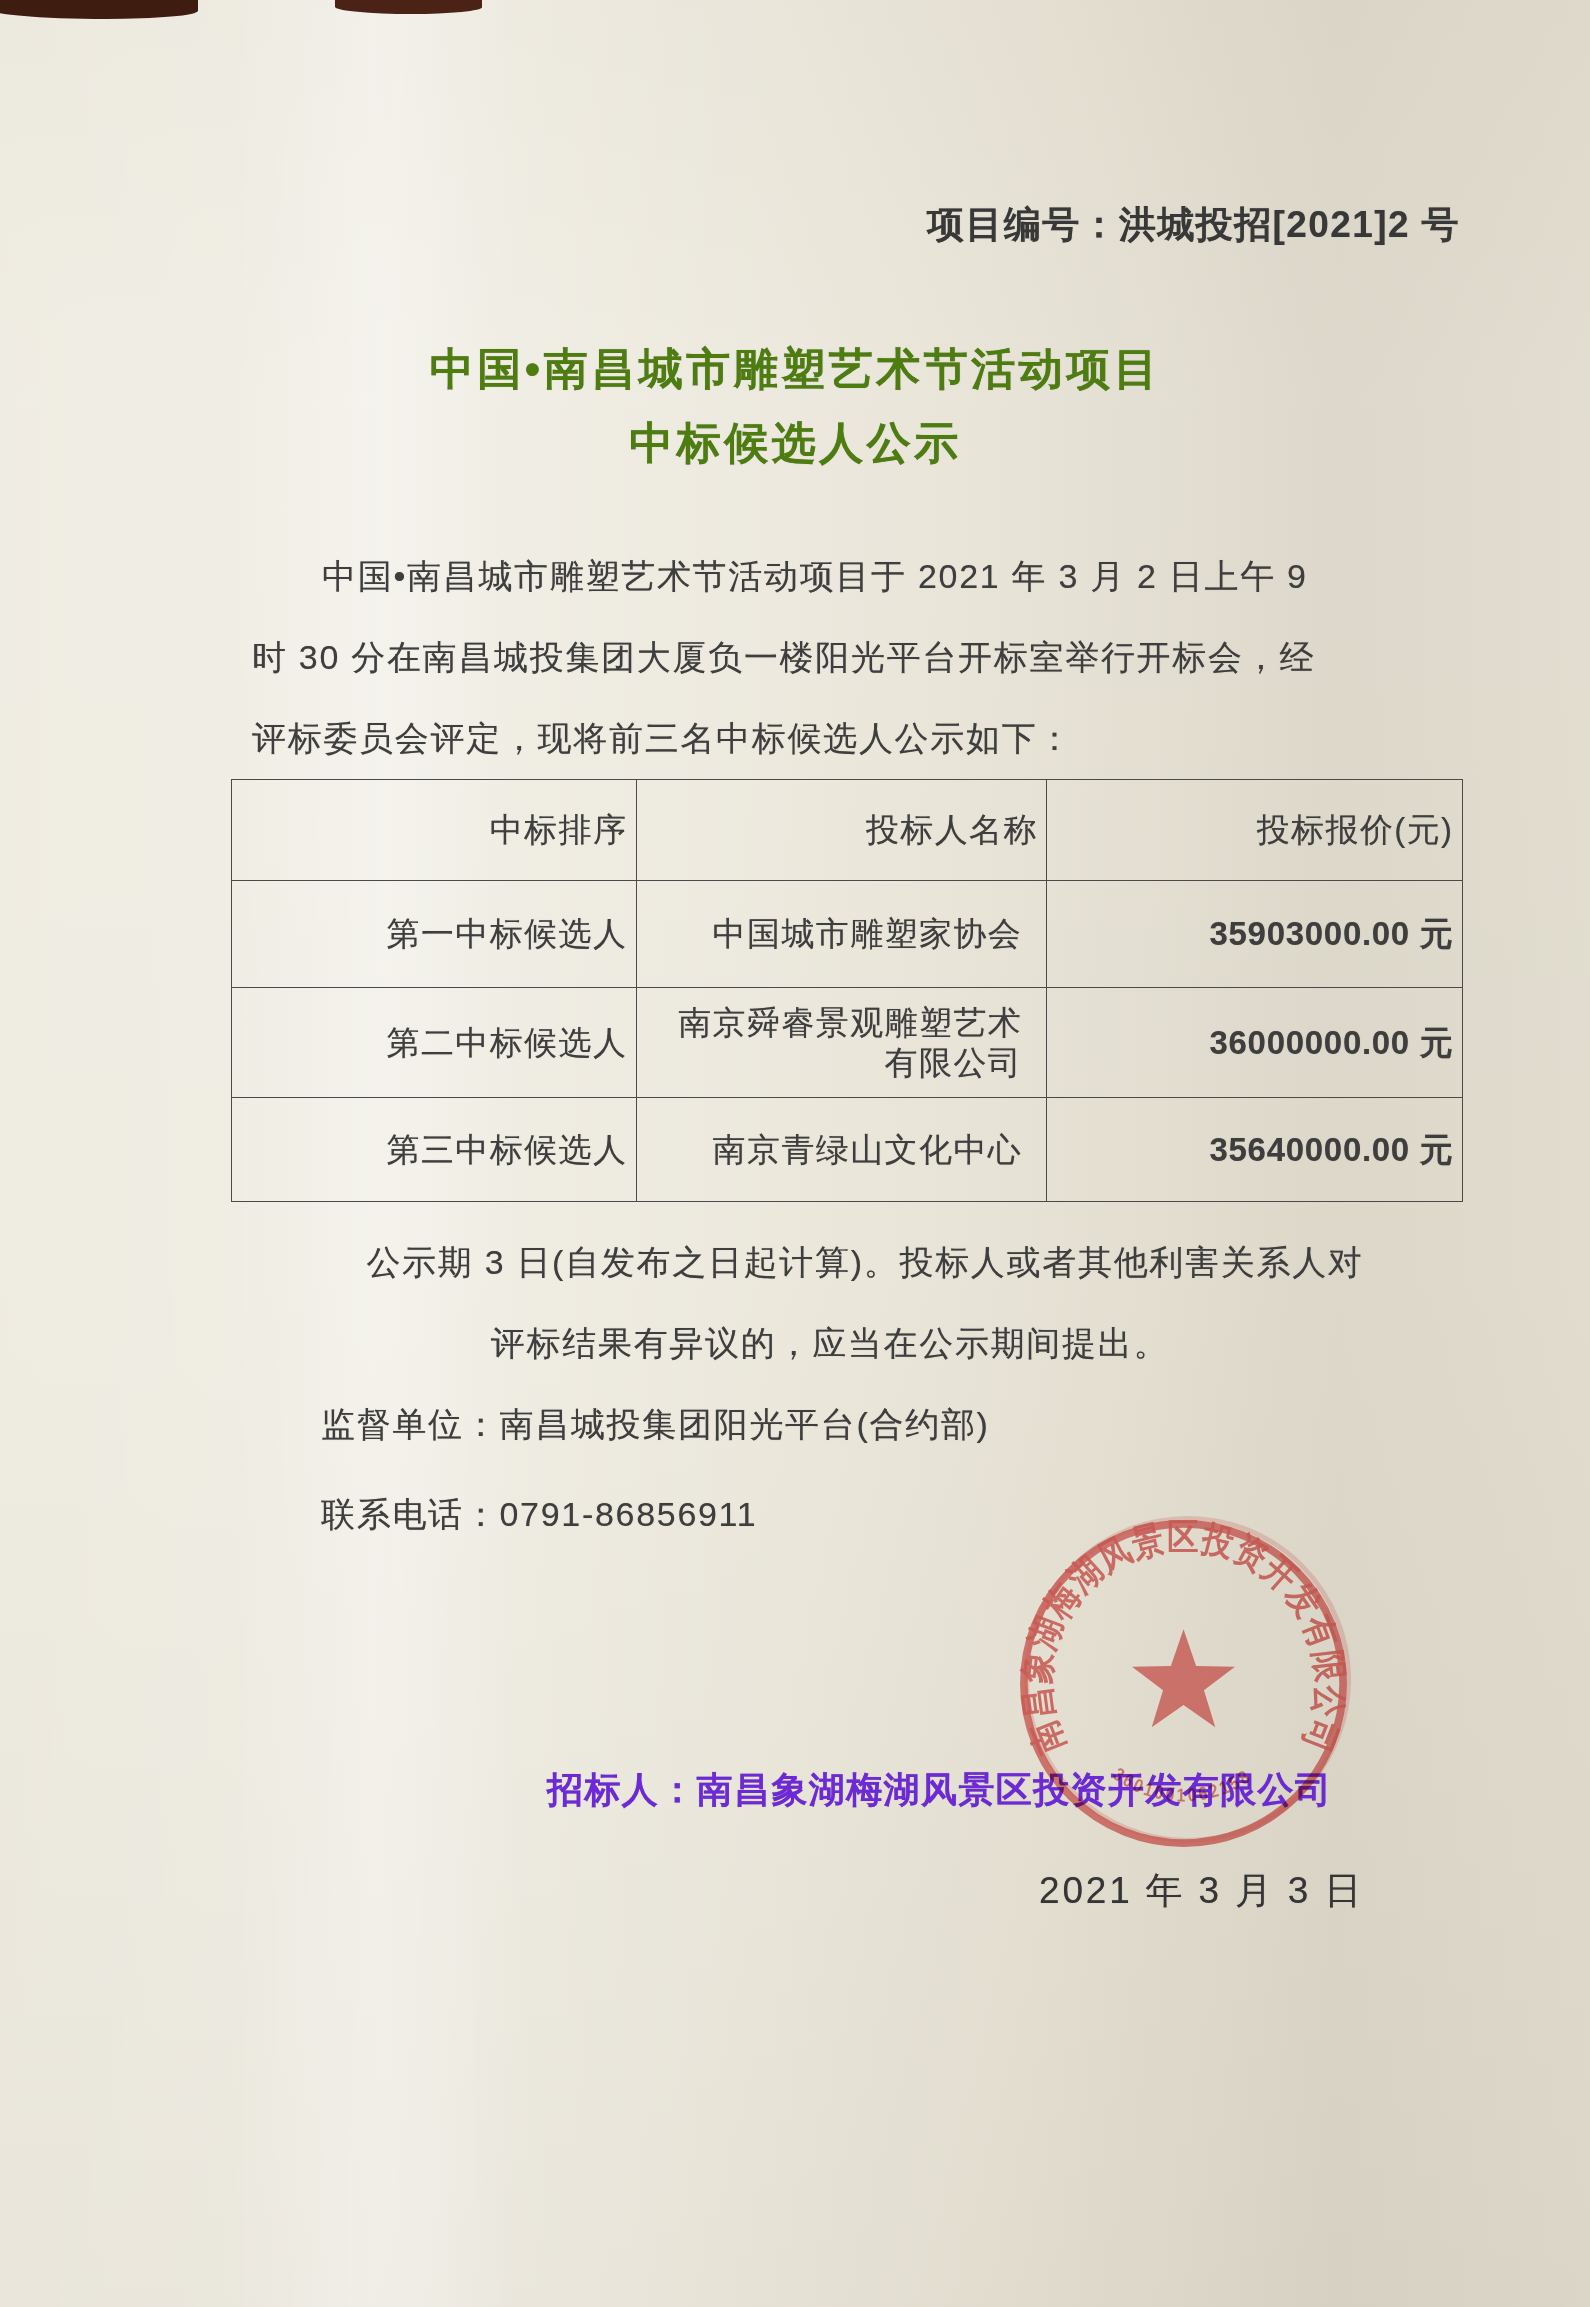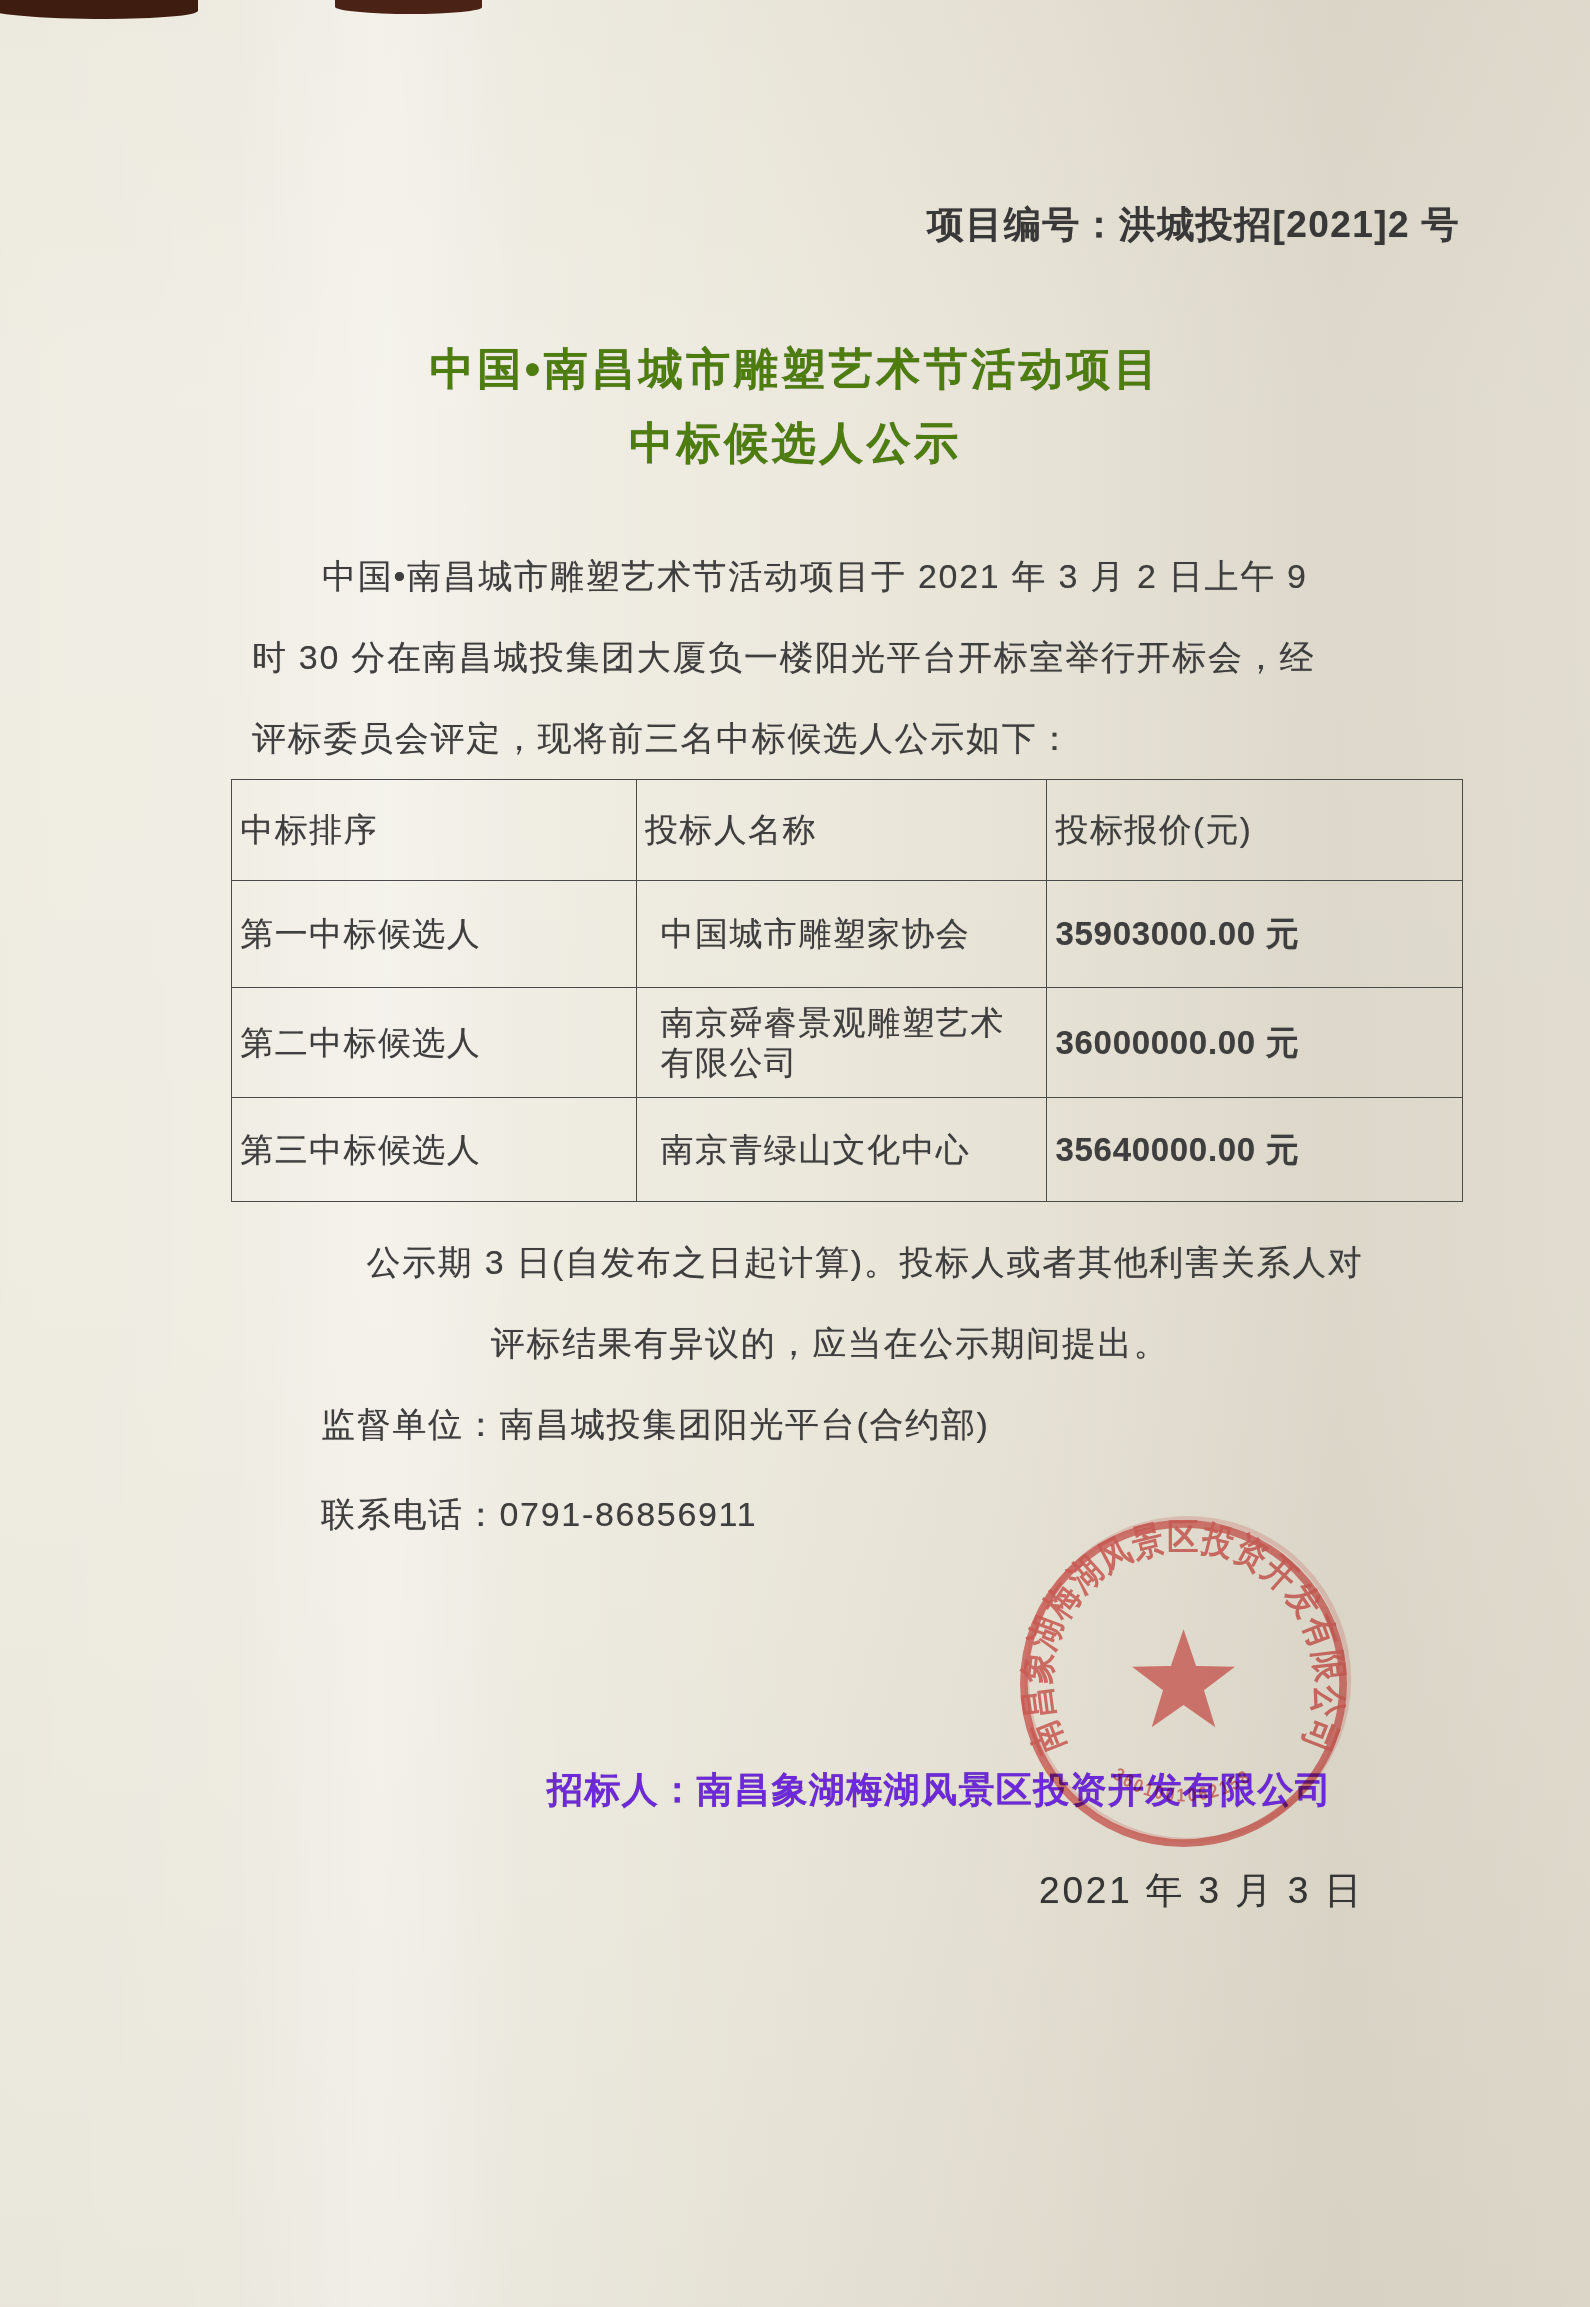--- a/index.html
+++ b/index.html
@@ -24,21 +24,21 @@
   .proj-num{top:200px;left:0;width:1444px;text-align:right;font-size:37px;font-weight:bold;color:#383838;letter-spacing:1.4px;padding-left:16px;}
   .title{left:0;width:1591px;text-align:center;font-size:44px;font-weight:bold;color:#4d7c0f;letter-spacing:3.5px;}
   .title1{top:340px;}
   .title2{top:414px;}
   .para{position:absolute;left:252px;width:1156px;font-size:34px;line-height:81px;letter-spacing:1.7px;color:#3e3e3e;}
   .para .ln{height:81px;white-space:pre;text-shadow:0 0 0.7px rgba(70,70,70,.5);}
   .para .indent{padding-left:70px;}
   .para1{top:536px;}
   .para2{top:1222px;text-align:center;}
   .doc-table{position:absolute;left:231px;top:779px;width:1178px;border-collapse:collapse;table-layout:fixed;}
-  .doc-table td,.doc-table th{border:1.7px solid #4a4a4a;text-align:left;vertical-align:middle;
+  .doc-table td,.doc-table th{border:1.7px solid #4a4a4a;text-align:right;vertical-align:middle;
      font-size:33px;font-weight:normal;color:#3e3e3e;letter-spacing:1.4px;line-height:40px;
      text-shadow:0 0 0.7px rgba(70,70,70,.5);padding:0 8.3px;}
   .doc-table .c1{width:387px;}
   .doc-table .c2{width:393px;}
   .doc-table .c3{width:398px;}
   .doc-table .bidder{padding:0 24px;}
   .doc-table .price{font-weight:600;letter-spacing:0.7px;}
   .doc-table tr.hrow{height:101px;}
   .doc-table tr.r1{height:107px;}
   .doc-table tr.r2{height:110px;}

